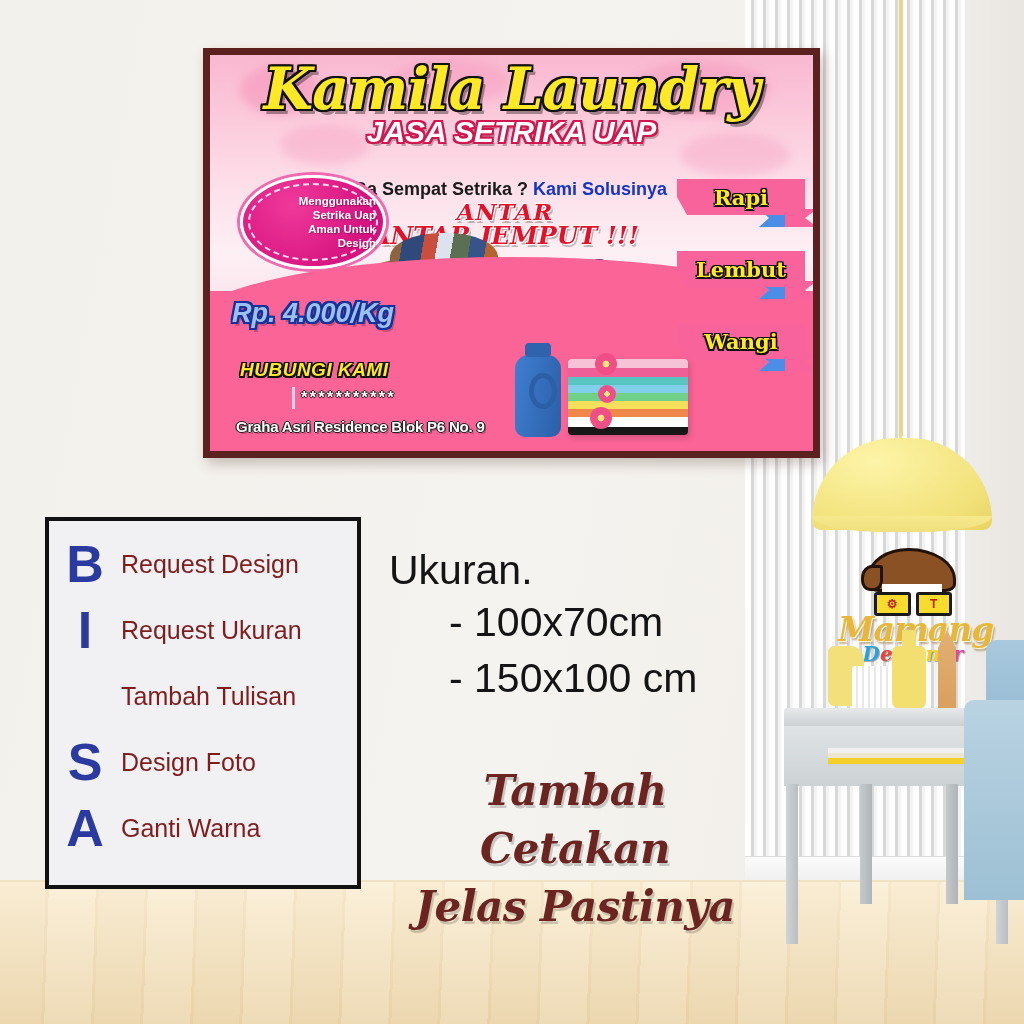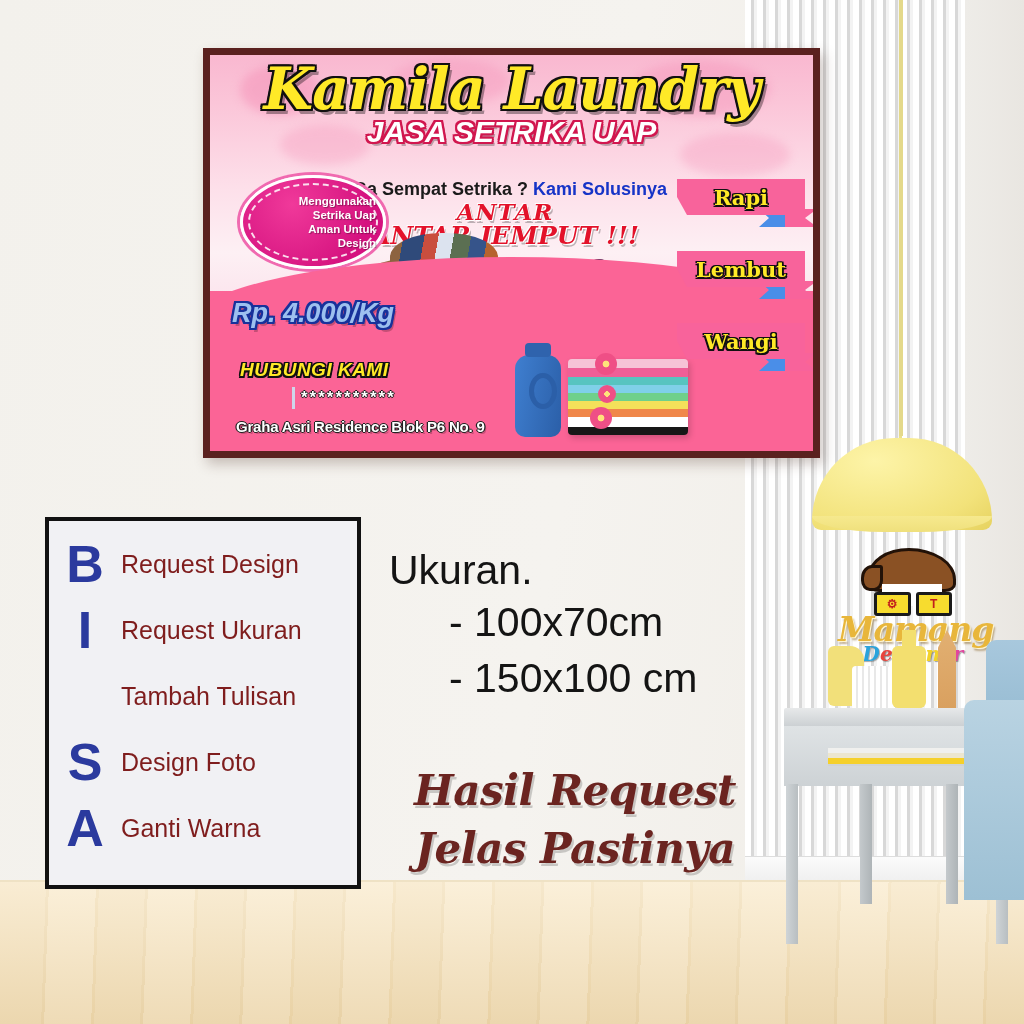--- a/index.html
+++ b/index.html
@@ -326,21 +326,21 @@
     </div>
   </div>
 
   <div id="ukuran">
     <div class="t1">Ukuran.</div>
     <div class="t2">- 100x70cm</div>
     <div class="t2">- 150x100 cm</div>
   </div>
 
   <div id="hasil">
-    <div>Hasil Request</div>
+    <div>Tambah Cetakan</div>
     <div>Jelas Pastinya</div>
   </div>
 
   <div class="lamp-rod"></div>
   <div class="lamp-shade"></div>
   <div class="lamp-lip"></div>
 
   <div class="logo-wrap">
     <div class="hair"></div>
     <div class="face"></div>

